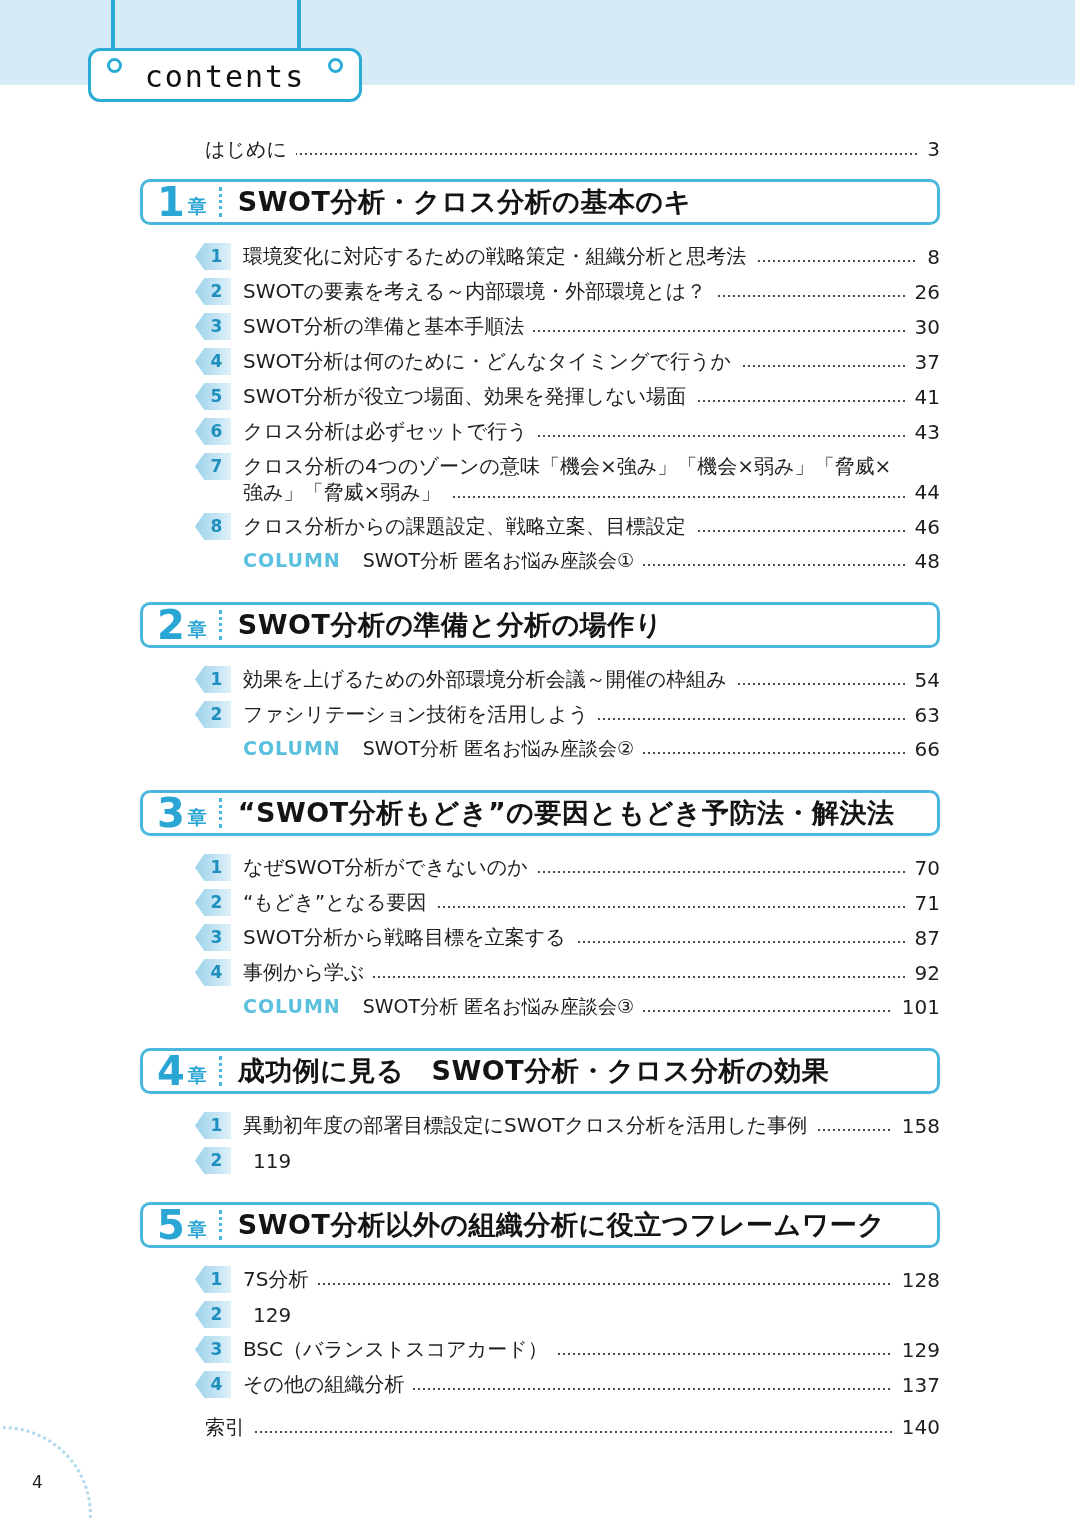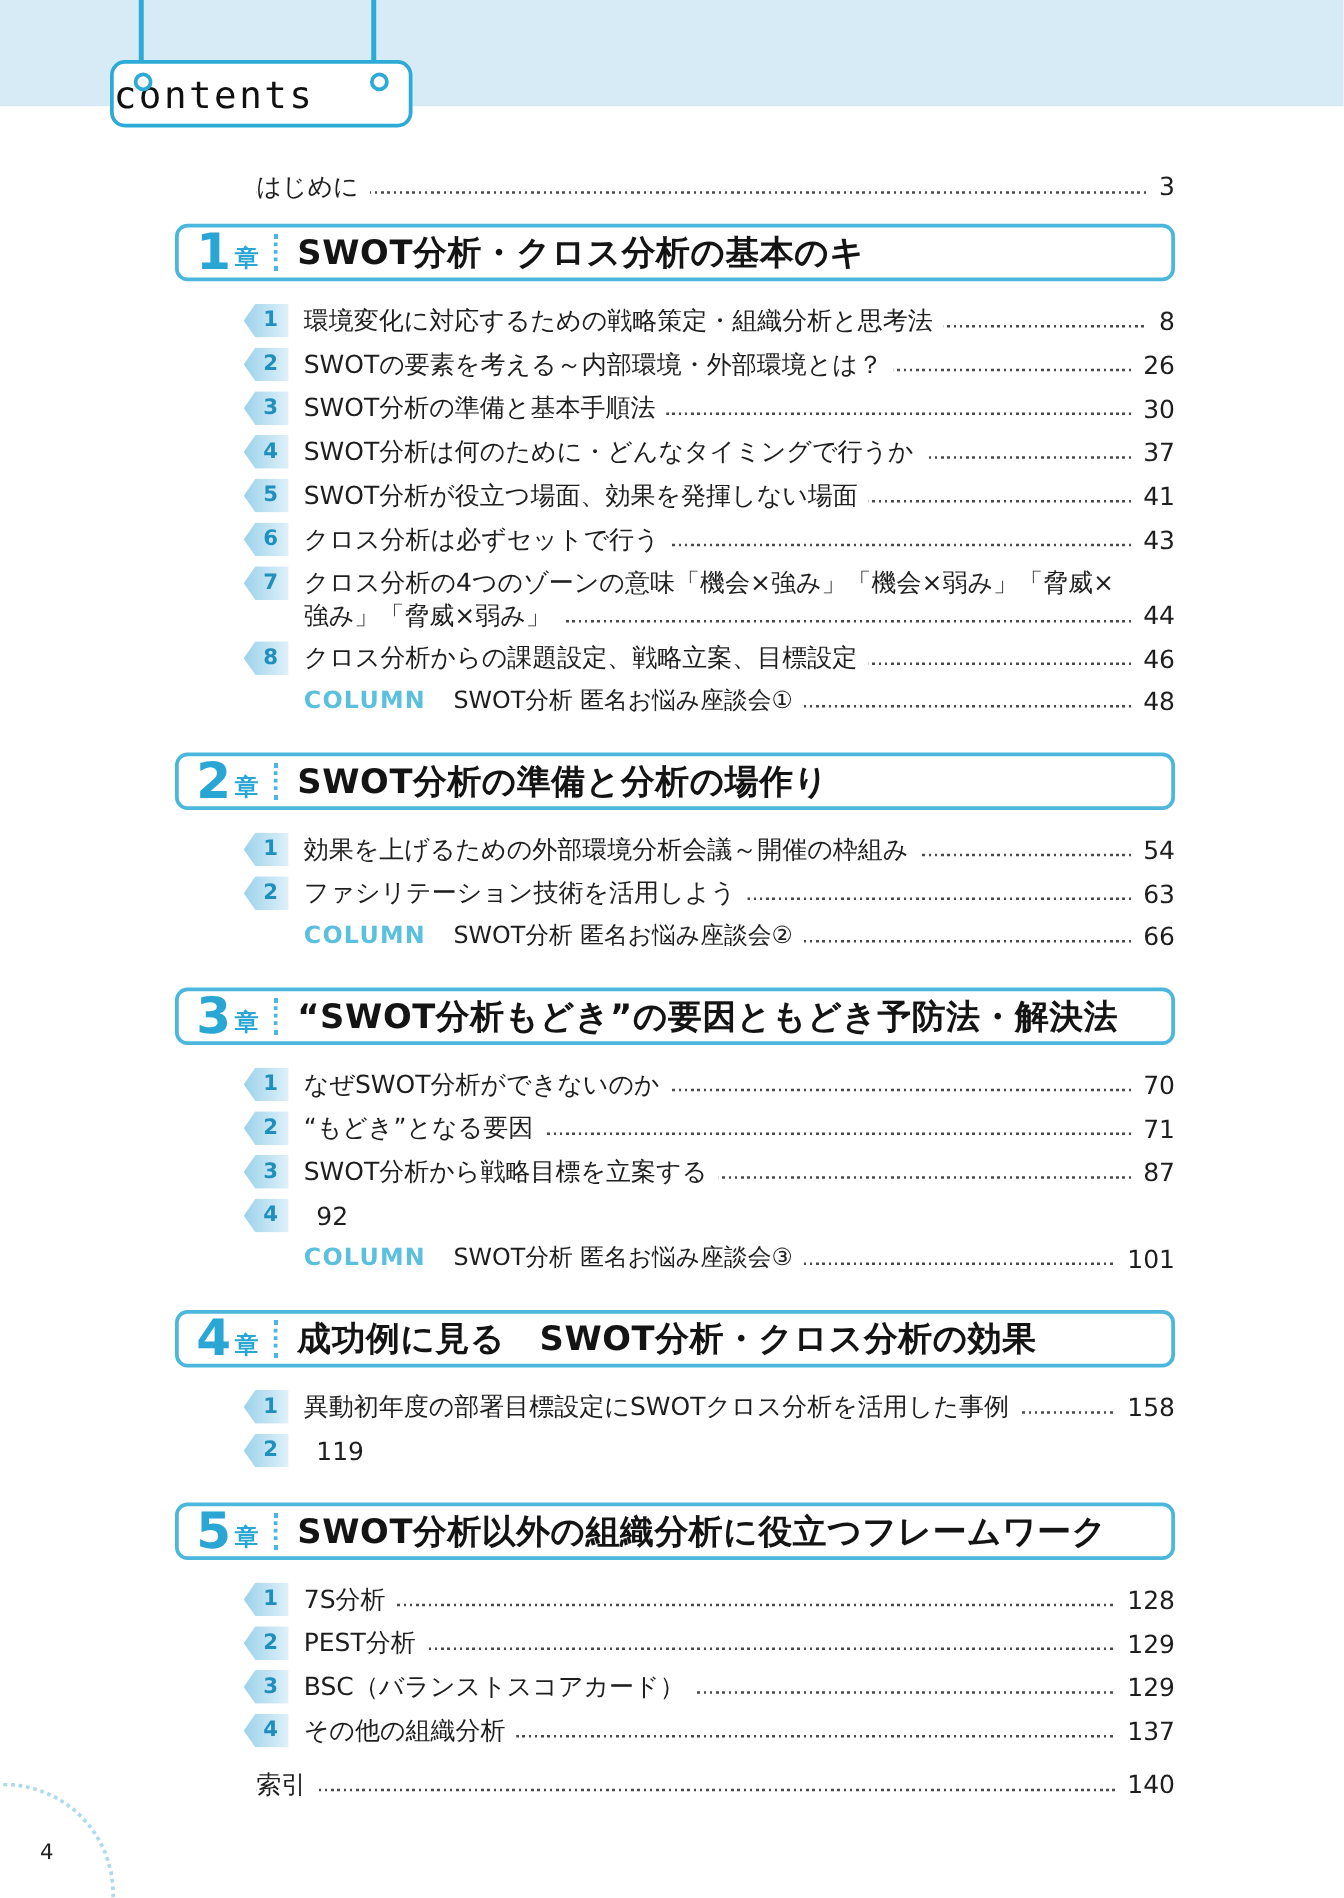--- a/index.html
+++ b/index.html
@@ -10,23 +10,23 @@
     font-family:"DejaVu Sans","Liberation Sans",sans-serif;
     color:#1e1e1e;
   }
 
   
   .band { position:absolute; top:0; left:0; width:1075px; height:85px; background:#d7ebf6; }
   .hang-line { position:absolute; top:0; width:4px; height:62px; background:#2babd6; }
   .hang-line.l { left:111px; }
   .hang-line.r { left:297px; }
   .sign {
-    position:absolute; left:88px; top:48px; width:242px; height:54px;
+    position:absolute; left:88px; top:48px; width:274px; height:54px;
     box-sizing:border-box; background:#fff; border:3px solid #2babd6; border-radius:12px;
-    display:flex; align-items:center; justify-content:flex-start;
+    display:flex; align-items:center; justify-content:center;
   }
   .ring {
     position:absolute; top:7px; width:9px; height:9px;
     border:3px solid #2babd6; border-radius:50%; background:#fff;
   }
   .ring.l { left:16px; }
   .ring.r { right:16px; }
   .sign-text {
     font-family:"DejaVu Sans Mono","Liberation Mono",monospace;
     font-size:30px; letter-spacing:2px; color:#111; margin-top:2px;
@@ -222,20 +222,21 @@
       <span class="badge">
           <span class="bnum">3</span>
         </span>
       <div class="rtext"><span class="w">SWOT分析から戦略目標を立案する</span></div>
       <span class="pg">87</span>
     </div>
     <div class="row item-row">
       <span class="badge">
           <span class="bnum">4</span>
         </span>
+      <div class="rtext"><span class="w">事例から学ぶ</span></div>
       <span class="pg">92</span>
     </div>
     <div class="row column-row">
       <div class="rtext"><span class="w"><span class="col-label">COLUMN</span><span class="col-title">SWOT分析 匿名お悩み座談会③</span></span></div>
       <span class="pg">101</span>
     </div>
   </section>
 
   <section class="chapter">
     <div class="chapter-box">
@@ -270,21 +271,20 @@
       <span class="badge">
           <span class="bnum">1</span>
         </span>
       <div class="rtext"><span class="w">7S分析</span></div>
       <span class="pg">128</span>
     </div>
     <div class="row item-row">
       <span class="badge">
           <span class="bnum">2</span>
         </span>
-      <div class="rtext"><span class="w">PEST分析</span></div>
       <span class="pg">129</span>
     </div>
     <div class="row item-row">
       <span class="badge">
           <span class="bnum">3</span>
         </span>
       <div class="rtext"><span class="w">BSC（バランストスコアカード）</span></div>
       <span class="pg">129</span>
     </div>
     <div class="row item-row">

